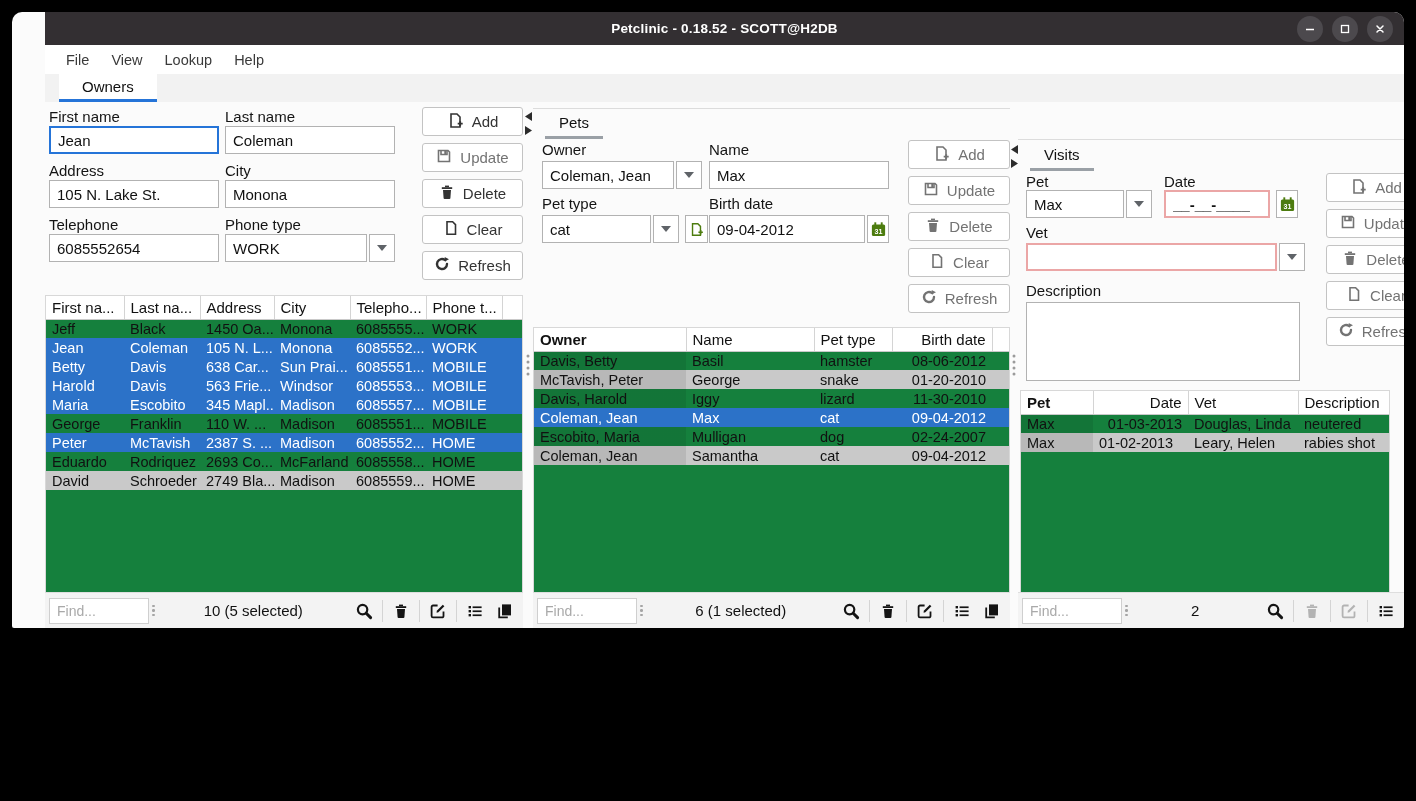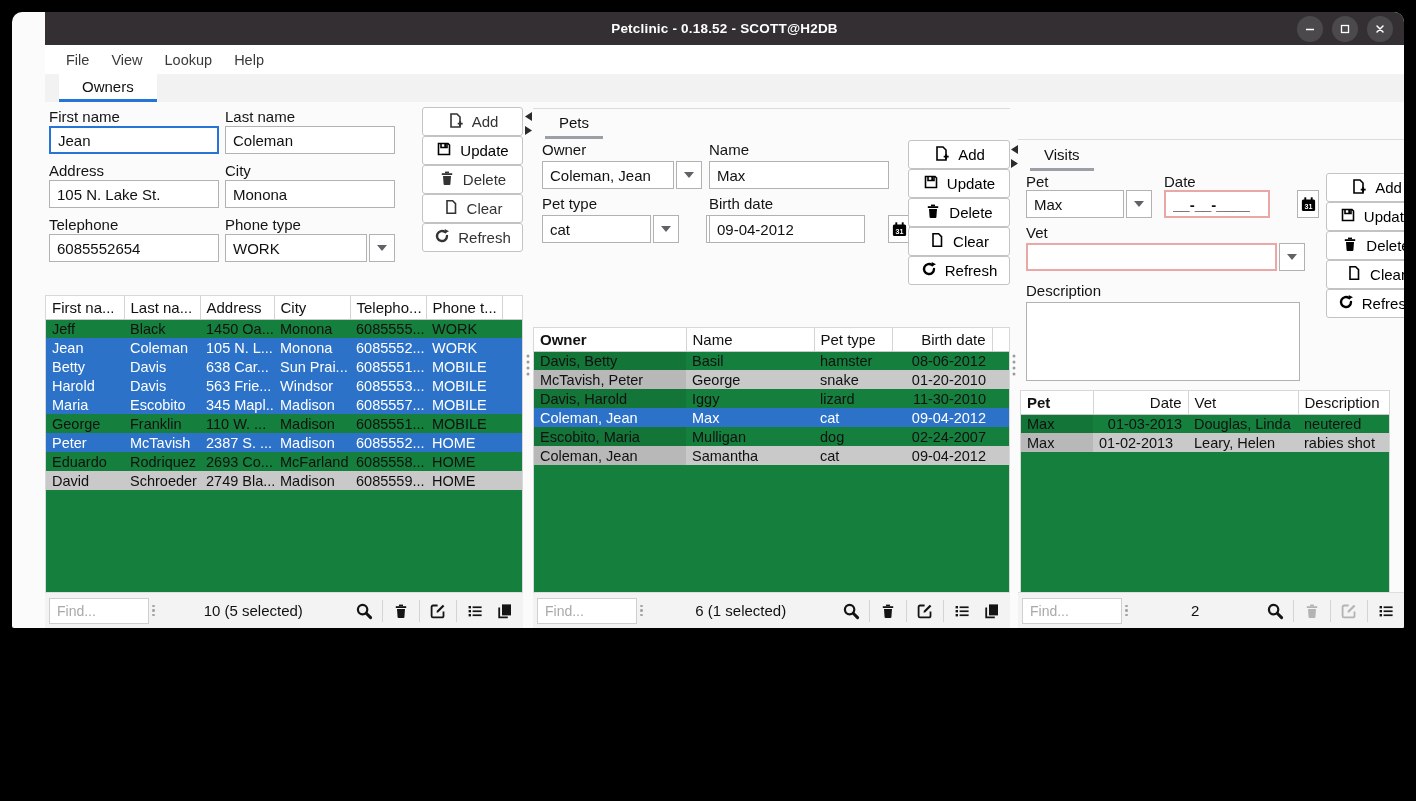--- a/index.html
+++ b/index.html
@@ -51,33 +51,33 @@
   .tinput.focused{border:2px solid #2574d8;}
   .invalid{border:2px solid #eba6a6 !important;font-weight:bold;}
   .combo{position:absolute;height:28px;display:flex;}
   .combo .cval{flex:1;border:1px solid #b2b2b2;background:#fff;display:flex;align-items:center;
                padding:0 7px;font-size:15px;overflow:hidden;white-space:nowrap;}
   .combo .cbtn{width:26px;margin-left:2px;border:1px solid #b2b2b2;background:#fff;display:flex;
                align-items:center;justify-content:center;}
   .combo.invalid-combo .cval{border:2px solid #eba6a6;}
   .carr{width:0;height:0;border-left:5px solid transparent;border-right:5px solid transparent;border-top:6px solid #5f6368;}
   .sqbtn{position:absolute;height:28px;border:1px solid #b2b2b2;background:#fff;display:flex;
-         align-items:center;justify-content:center;color:#000000;padding:0;margin-left:21px;}
+         align-items:center;justify-content:center;color:#4d7c0f;padding:0;}
   .tarea{position:absolute;border:1px solid #b2b2b2;background:#fff;resize:none;outline:none;
          font-family:"Liberation Sans",sans-serif;font-size:15px;padding:4px 6px;}
   
-  .btncol{position:absolute;display:flex;flex-direction:column;justify-content:flex-end;}
+  .btncol{position:absolute;display:flex;flex-direction:column;gap:7px;justify-content:flex-end;}
   .owners .btncol{left:377px;top:5px;width:101px;}
   .pets   .btncol{left:375px;top:1px;width:102px;}
   .visits .btncol{left:308px;top:2px;width:100px;}
   .abtn{height:29px;border:1px solid #c3c3c3;border-radius:3px;background:#fff;display:flex;
         align-items:center;justify-content:center;gap:8px;font-size:15px;color:#333;
         font-family:"Liberation Sans",sans-serif;padding:0;}
   .abtn svg{flex:0 0 auto;}
-  .abtn.disabled{color:#000000;}
+  .abtn.disabled{color:#737373;}
   
   .table-wrap{flex:1;min-height:0;overflow:hidden;background:#15803d;border:1px solid #d8d8d8;border-bottom:none;}
   .visits .table-wrap{margin-left:2px;margin-right:14px;}
   table{border-collapse:collapse;table-layout:fixed;width:100%;}
   thead th{height:23px;font-weight:400;font-size:15px;text-align:left;padding:0 6px;
            border-right:1px solid #d4d4d4;border-bottom:1px solid #c9c9c9;background:#fff;
            overflow:hidden;white-space:nowrap;}
   thead th.sorted{font-weight:700;}
   thead th.filler{border-right:none;}
   tbody td{height:19px;font-size:14.5px;padding:0 6px;white-space:nowrap;overflow:hidden;}

